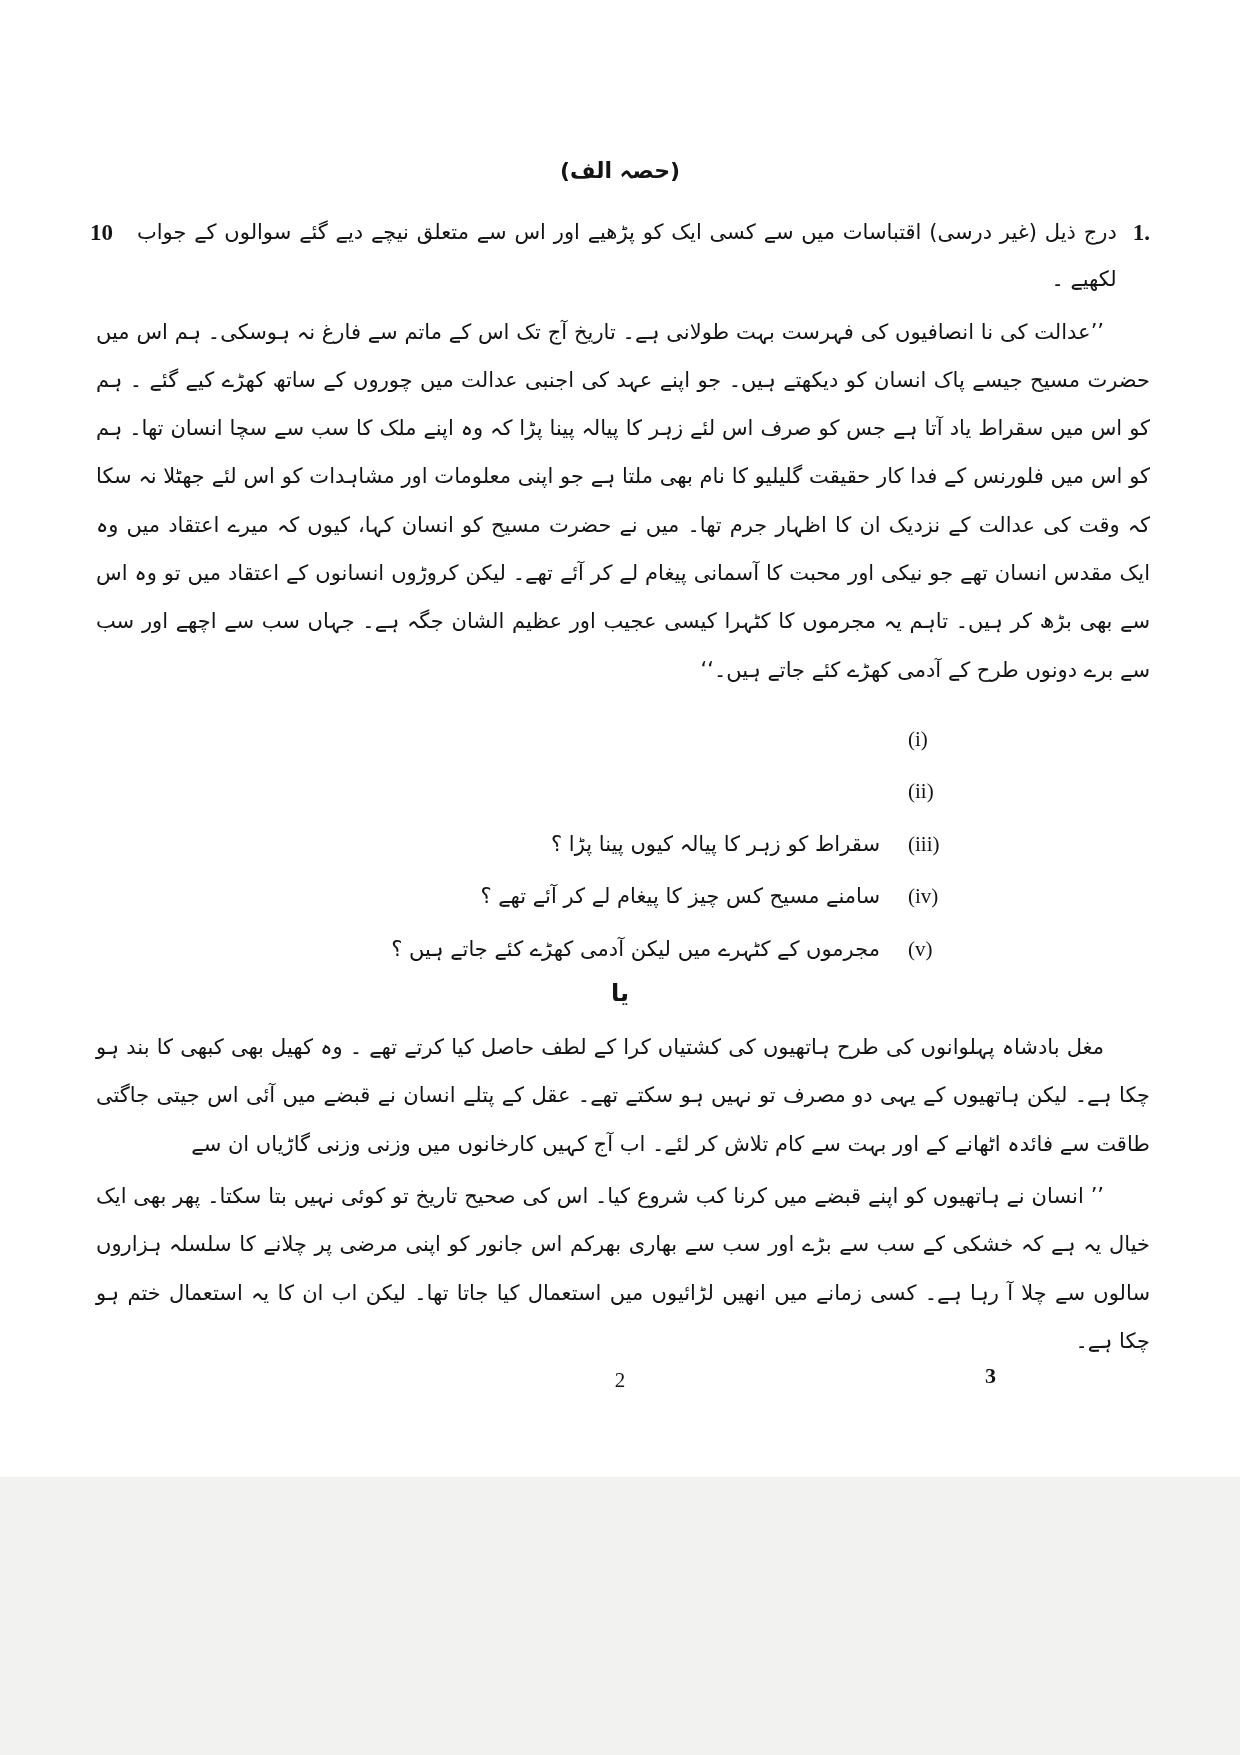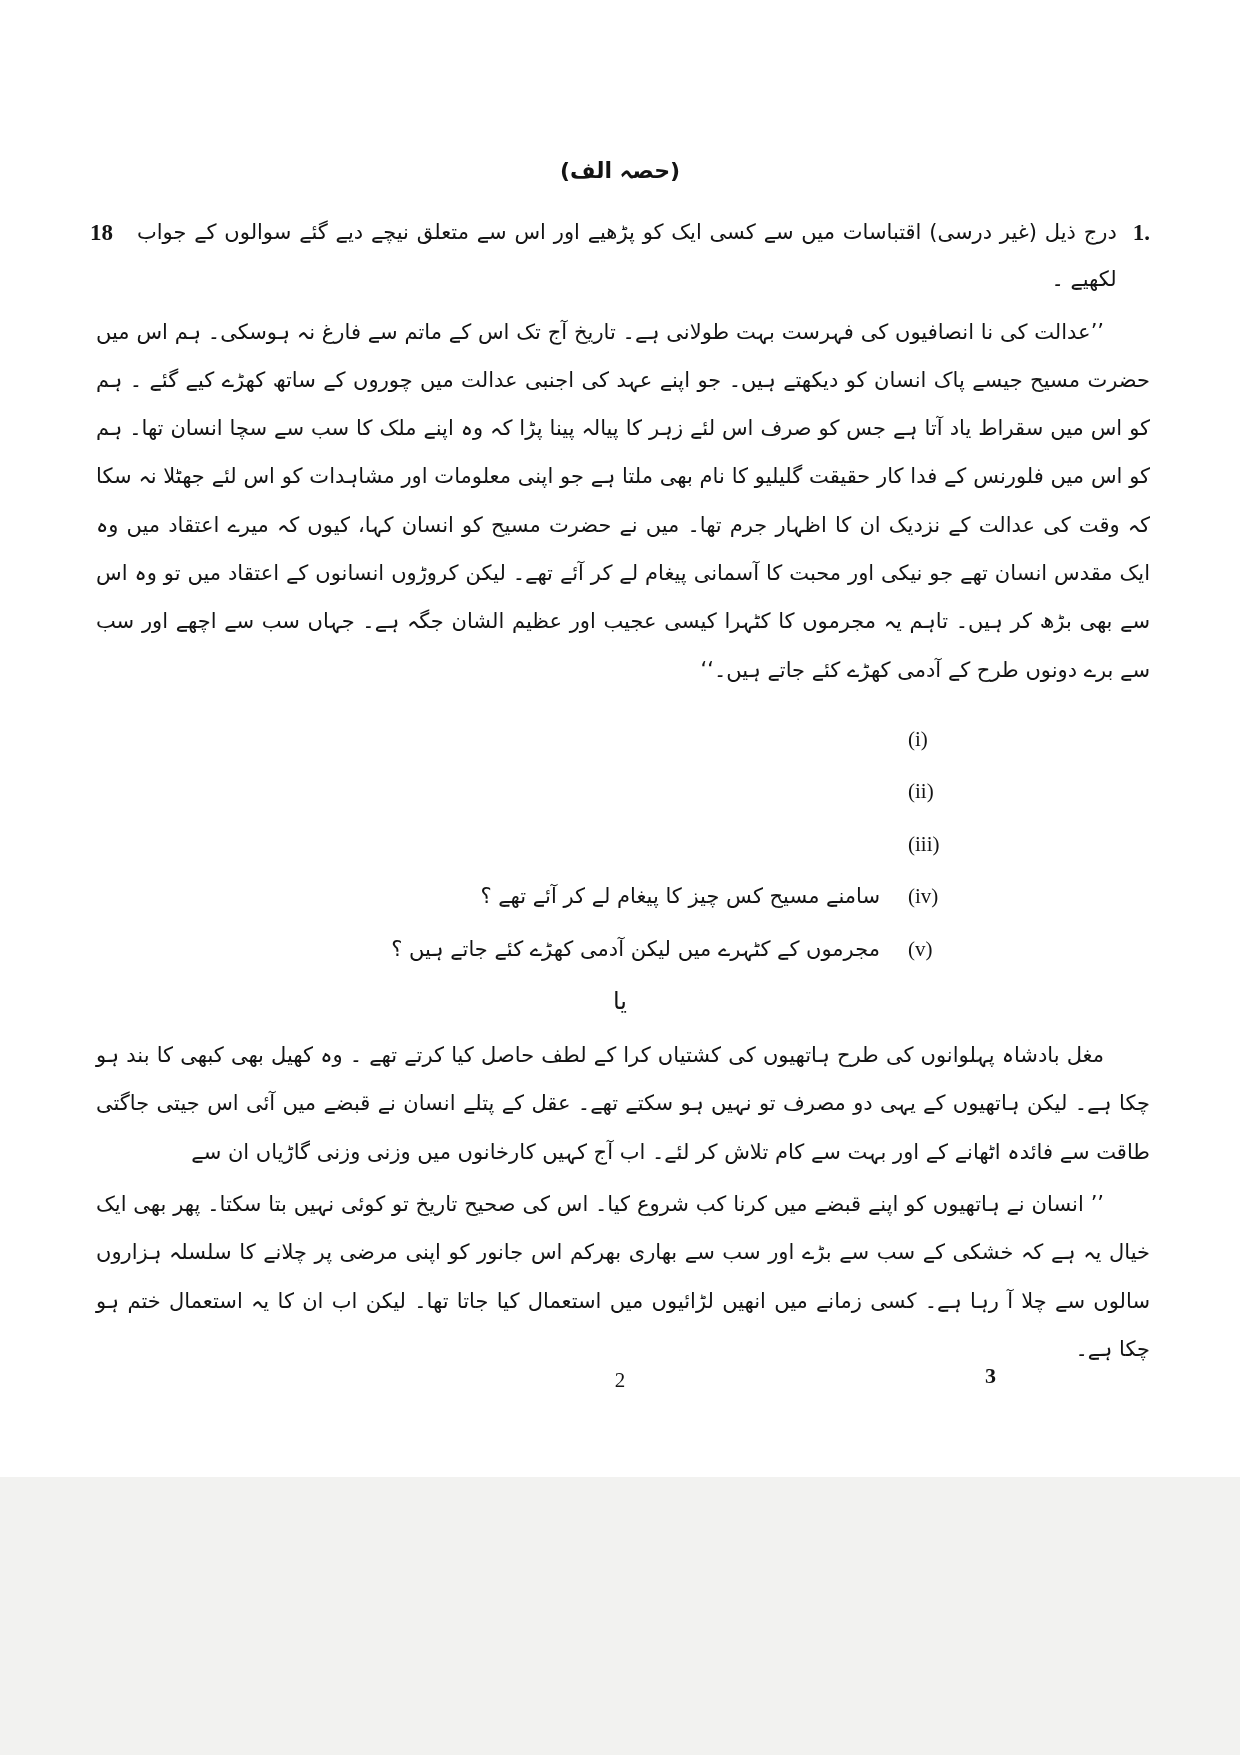--- a/index.html
+++ b/index.html
@@ -91,22 +91,22 @@
     font-size: 21px;
     min-width: 46px;
     flex: 0 0 auto;
   }
   .subq-text {
     flex: 0 1 auto;
   }
   .or-sep {
     text-align: center;
     font-size: 24px;
-    font-weight: normal;
-    margin: 12px 0 16px 0;
+    font-weight: bold;
+    margin: 4px 0 16px 0;
   }
   .footer-num-center {
     position: absolute;
     top: 1368px;
     left: 0;
     width: 100%;
     text-align: center;
     direction: ltr;
     font-family: "Liberation Serif", serif;
     font-size: 21px;
@@ -125,34 +125,35 @@
 <body>
 
 <div class="page">
   <div class="content">
 
     <h2 class="heading">(حصہ الف)</h2>
 
     <div class="q-row">
       <span class="q-num">1.</span>
       <span class="q-text">درج ذیل (غیر درسی) اقتباسات میں سے کسی ایک کو پڑھیے اور اس سے متعلق نیچے دیے گئے سوالوں کے جواب لکھیے ۔</span>
-      <span class="q-marks">18</span>
+      <span class="q-marks">10</span>
     </div>
 
     <p class="passage">’’عدالت کی نا انصافیوں کی فہرست بہت طولانی ہے۔ تاریخ آج تک اس کے ماتم سے فارغ نہ ہوسکی۔ ہم اس میں حضرت مسیح جیسے پاک انسان کو دیکھتے ہیں۔ جو اپنے عہد کی اجنبی عدالت میں چوروں کے ساتھ کھڑے کیے گئے ۔ ہم کو اس میں سقراط یاد آتا ہے جس کو صرف اس لئے زہر کا پیالہ پینا پڑا کہ وہ اپنے ملک کا سب سے سچا انسان تھا۔ ہم کو اس میں فلورنس کے فدا کار حقیقت گلیلیو کا نام بھی ملتا ہے جو اپنی معلومات اور مشاہدات کو اس لئے جھٹلا نہ سکا کہ وقت کی عدالت کے نزدیک ان کا اظہار جرم تھا۔ میں نے حضرت مسیح کو انسان کہا، کیوں کہ میرے اعتقاد میں وہ ایک مقدس انسان تھے جو نیکی اور محبت کا آسمانی پیغام لے کر آئے تھے۔ لیکن کروڑوں انسانوں کے اعتقاد میں تو وہ اس سے بھی بڑھ کر ہیں۔ تاہم یہ مجرموں کا کٹہرا کیسی عجیب اور عظیم الشان جگہ ہے۔ جہاں سب سے اچھے اور سب سے برے دونوں طرح کے آدمی کھڑے کئے جاتے ہیں۔‘‘</p>
 
     <div class="subq-list">
       <div class="subq-row">
         <span class="subq-label">(i)</span>
       </div>
       <div class="subq-row">
         <span class="subq-label">(ii)</span>
       </div>
       <div class="subq-row">
         <span class="subq-label">(iii)</span>
+        <span class="subq-text">سقراط کو زہر کا پیالہ کیوں پینا پڑا ؟</span>
       </div>
       <div class="subq-row">
         <span class="subq-label">(iv)</span>
         <span class="subq-text">سامنے مسیح کس چیز کا پیغام لے کر آئے تھے ؟</span>
       </div>
       <div class="subq-row">
         <span class="subq-label">(v)</span>
         <span class="subq-text">مجرموں کے کٹہرے میں لیکن آدمی کھڑے کئے جاتے ہیں ؟</span>
       </div>
     </div>

